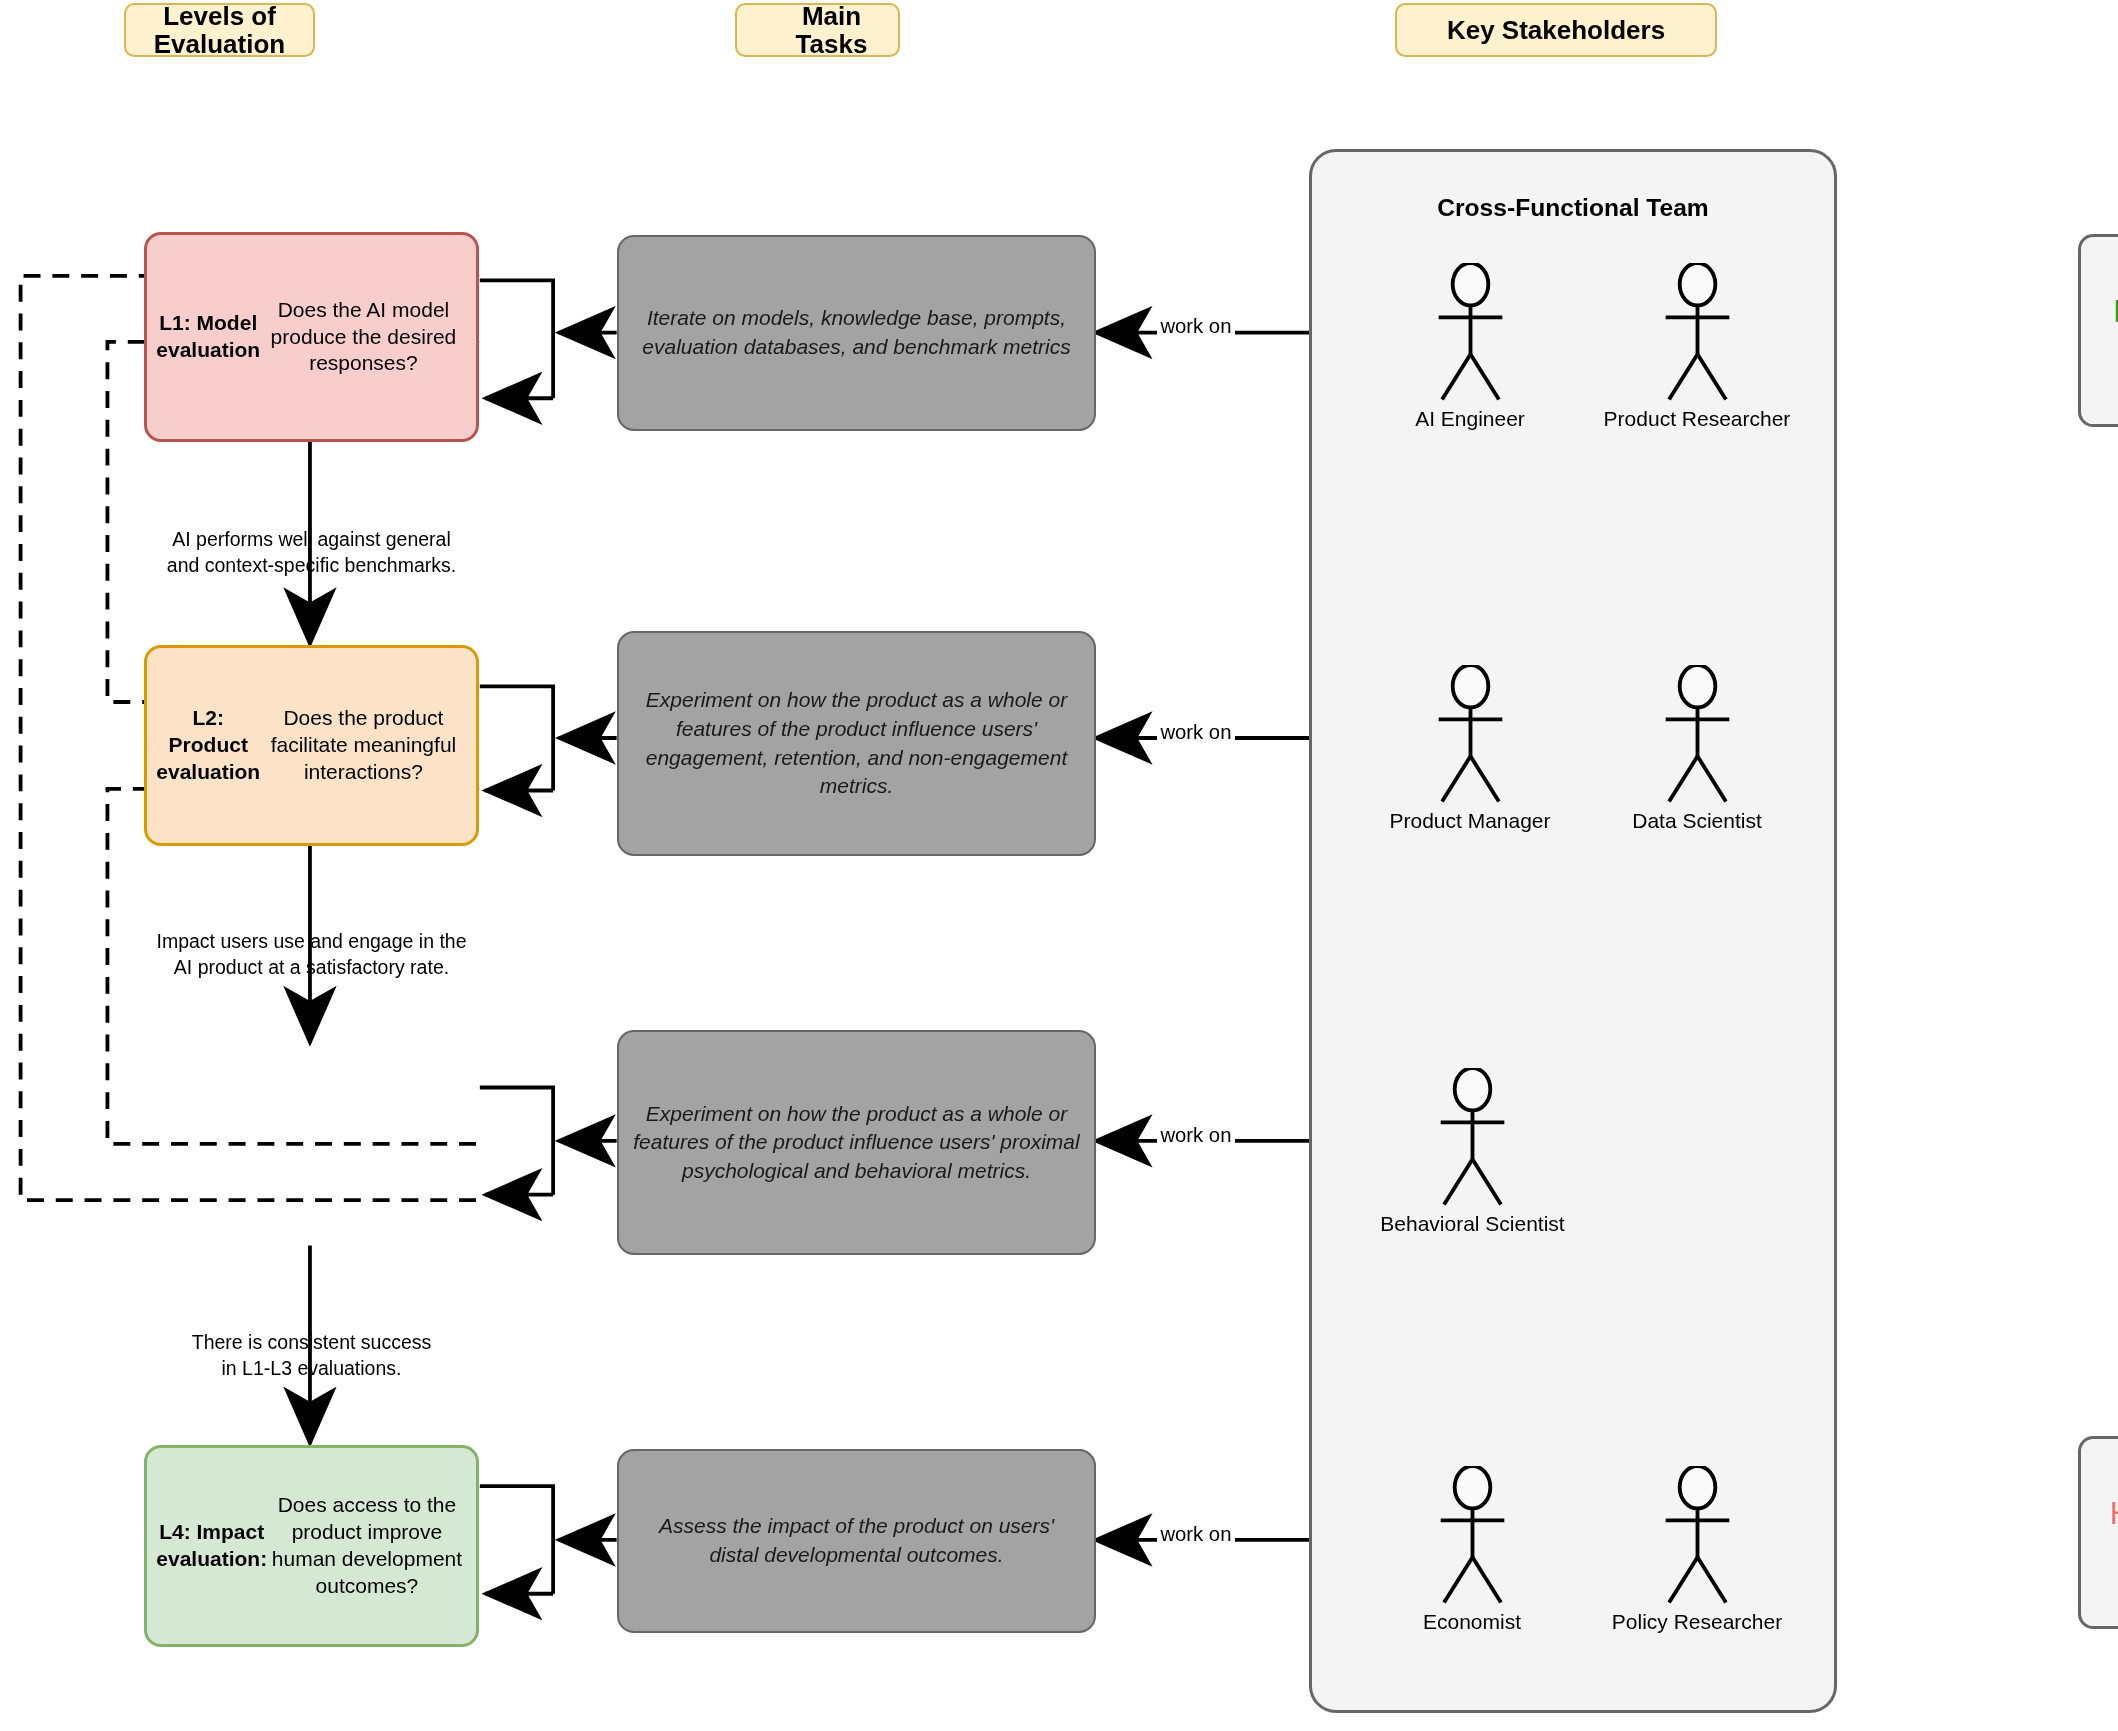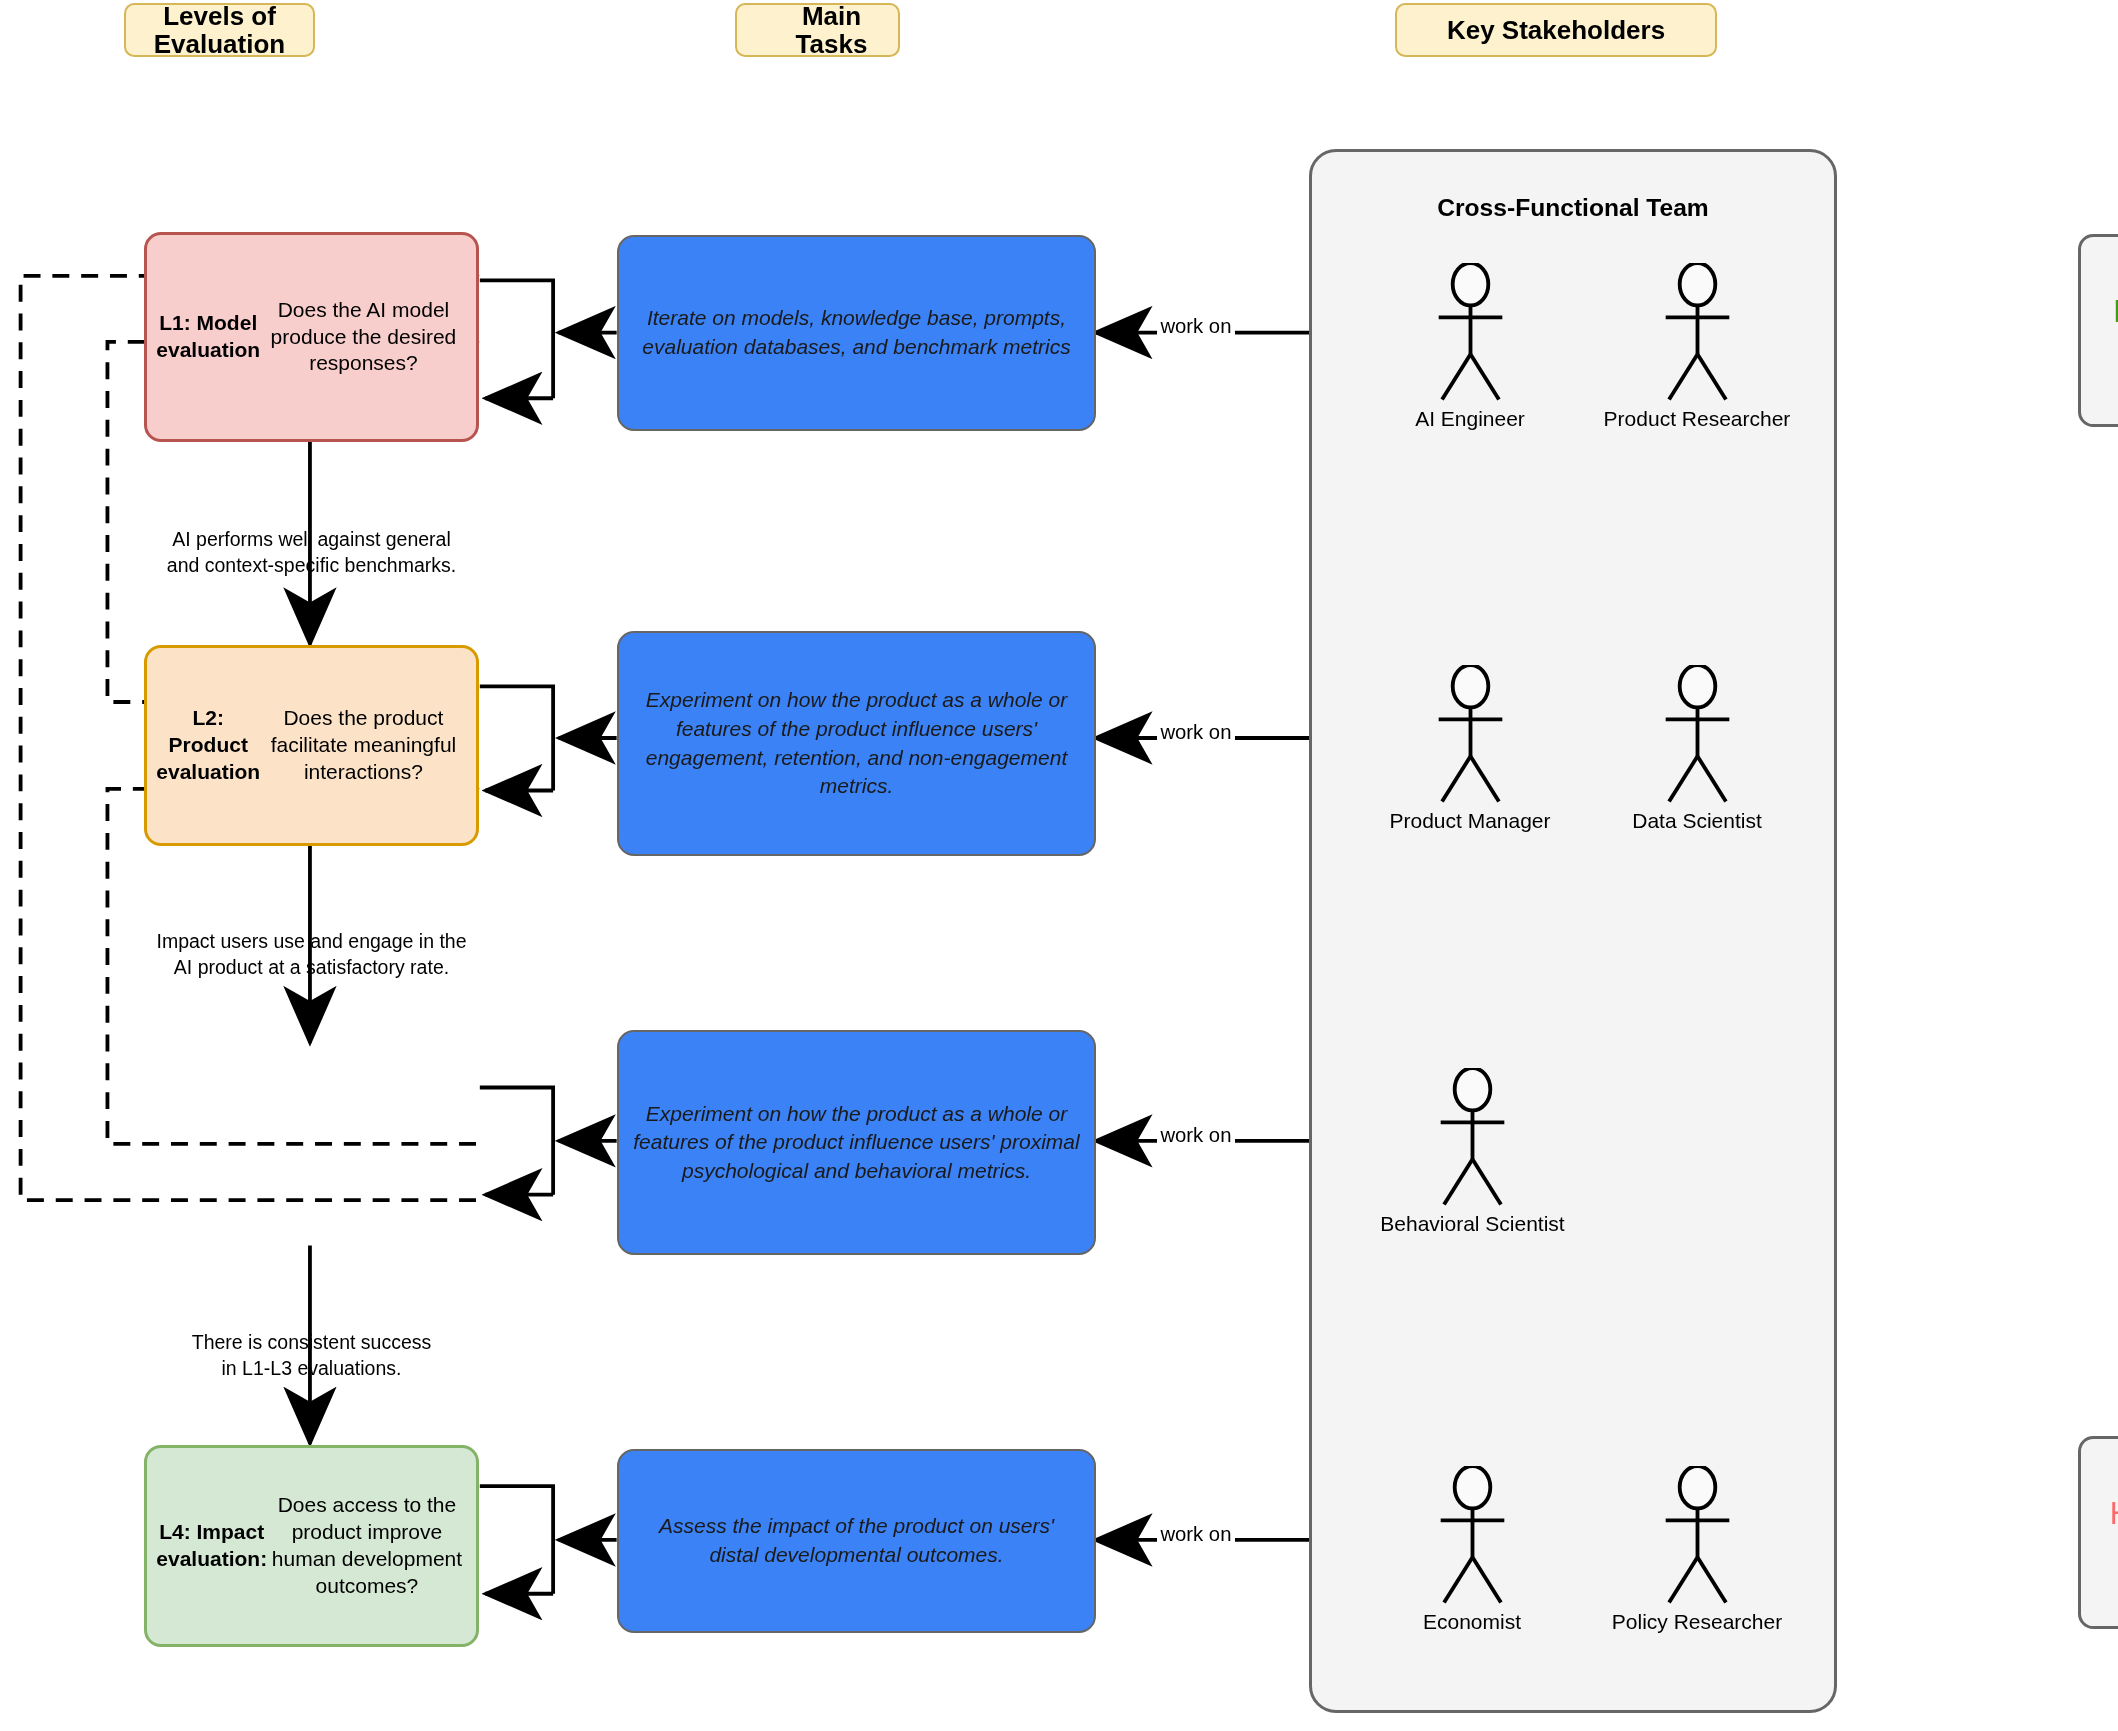--- a/index.html
+++ b/index.html
@@ -29,21 +29,21 @@
     padding:7.6px 9.3px;
     color:#000;
     line-height:1.28;
   }
   .eval-title{font-weight:bold;display:block;}
   .eval-body{display:block;}
 
   
   .task-box{
     position:absolute;
-    background:#3b82f6;
+    background:#a3a3a3;
     border:2.5px solid #666666;
     border-radius:17px;
     box-sizing:border-box;
     display:flex;align-items:center;justify-content:center;
     text-align:center;
     font-style:italic;
     color:#1a1a1a;
     padding:6px 12.7px;
     line-height:1.36;
   }

